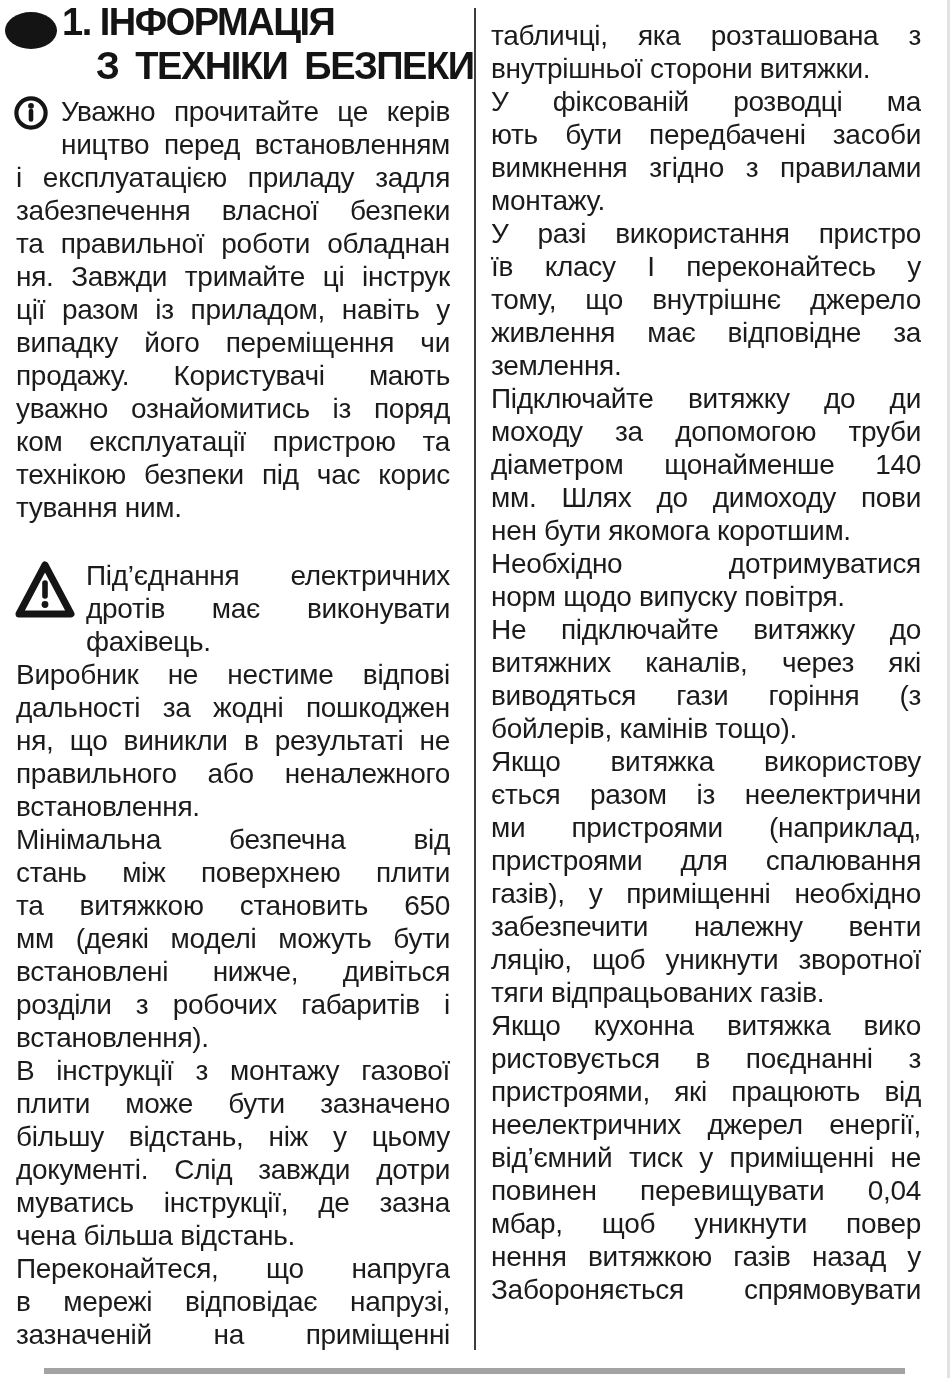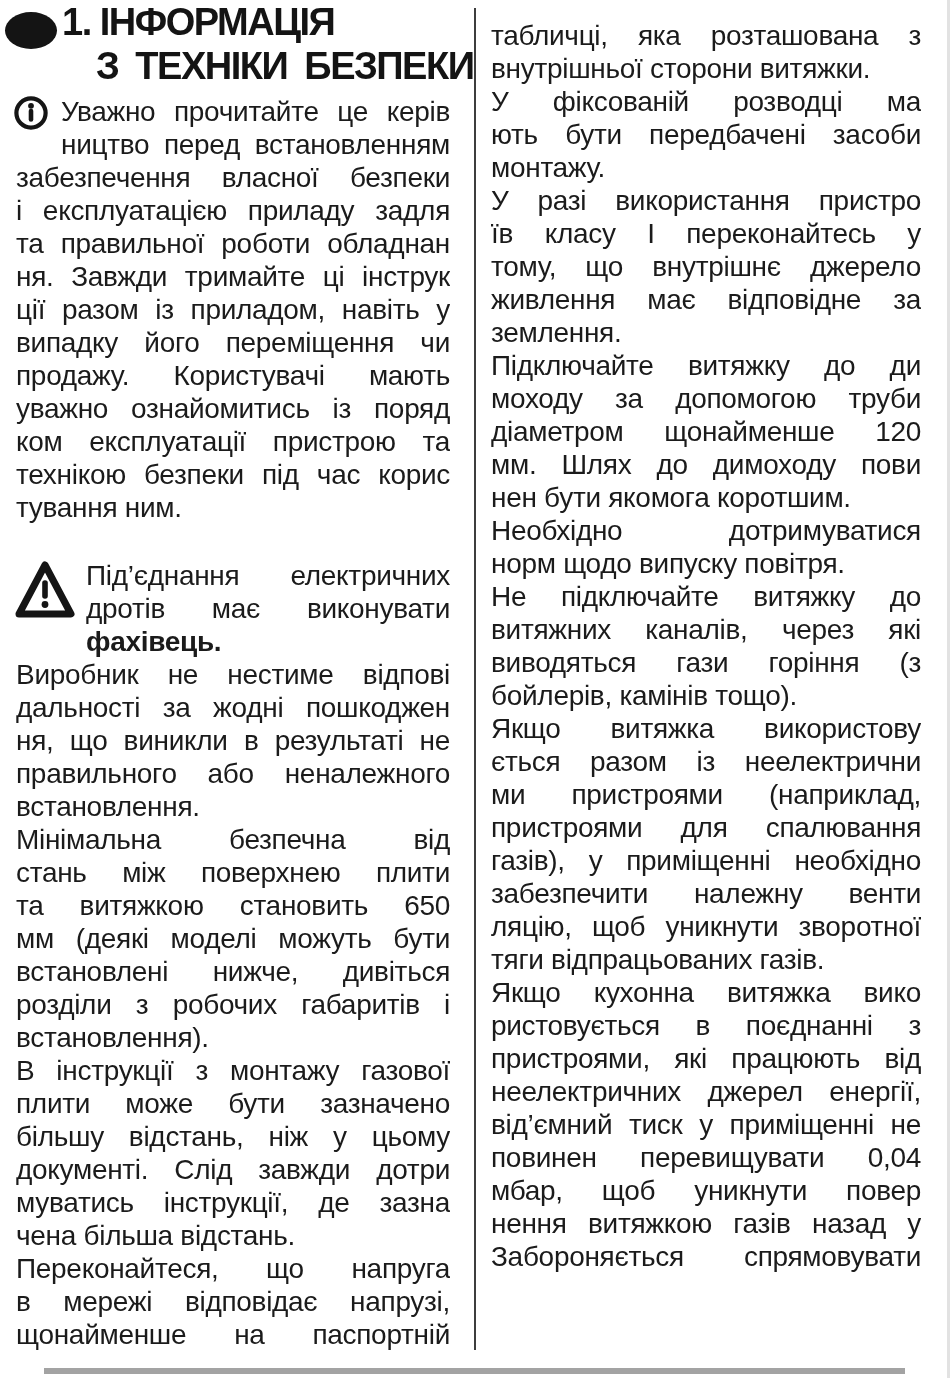--- a/index.html
+++ b/index.html
@@ -42,90 +42,91 @@
     <div class="block">
       <span class="para-icon info">
     <svg width="36" height="36" viewBox="0 0 36 36" aria-hidden="true">
       <circle cx="18" cy="18" r="14.6" fill="none" stroke="#151515" stroke-width="4.2"></circle>
       <circle cx="18" cy="10.8" r="2.9" fill="#151515"></circle>
       <path d="M18 16 v8.5" stroke="#151515" stroke-width="4.6" stroke-linecap="round" fill="none"></path>
     </svg>
   </span>
       <div class="ln" style="padding-left: 45px;">Уважно прочитайте це керів</div>
       <div class="ln" style="padding-left: 45px;">ництво перед встановленням</div>
+      <div class="ln">і експлуатацією приладу задля</div>
       <div class="ln">забезпечення власної безпеки</div>
-      <div class="ln">і експлуатацією приладу задля</div>
       <div class="ln">та правильної роботи обладнан</div>
       <div class="ln">ня. Завжди тримайте ці інструк</div>
       <div class="ln">ції разом із приладом, навіть у</div>
       <div class="ln">випадку його переміщення чи</div>
       <div class="ln">продажу. Користувачі мають</div>
       <div class="ln">уважно ознайомитись із поряд</div>
       <div class="ln">ком експлуатації пристрою та</div>
       <div class="ln">технікою безпеки під час корис</div>
       <div class="ln end">тування ним.</div>
     </div>
     <div class="block" style="margin-top: 35px;">
       <span class="para-icon warning">
     <svg width="62" height="66" viewBox="0 0 62 66" aria-hidden="true">
       <path d="M31 8 L57 57 L5 57 Z" fill="none" stroke="#151515" stroke-width="7" stroke-linejoin="round"></path>
       <path d="M31 26 v13" stroke="#151515" stroke-width="5.6" stroke-linecap="round" fill="none"></path>
       <circle cx="31" cy="47.5" r="3.4" fill="#151515"></circle>
     </svg>
   </span>
       <div class="ln" style="padding-left: 70px;">Під’єднання електричних</div>
       <div class="ln" style="padding-left: 70px;">дротів має виконувати</div>
-      <div class="ln end" style="padding-left: 70px; font-weight: bold;">фахівець.</div>
+      <div class="ln end" style="padding-left: 70px;">фахівець.</div>
       <div class="ln">Виробник не нестиме відпові</div>
       <div class="ln">дальності за жодні пошкоджен</div>
       <div class="ln">ня, що виникли в результаті не</div>
       <div class="ln">правильного або неналежного</div>
       <div class="ln end">встановлення.</div>
       <div class="ln">Мінімальна безпечна від</div>
       <div class="ln">стань між поверхнею плити</div>
       <div class="ln">та витяжкою становить 650</div>
       <div class="ln">мм (деякі моделі можуть бути</div>
       <div class="ln">встановлені нижче, дивіться</div>
       <div class="ln">розділи з робочих габаритів і</div>
       <div class="ln end">встановлення).</div>
       <div class="ln">В інструкції з монтажу газової</div>
       <div class="ln">плити може бути зазначено</div>
       <div class="ln">більшу відстань, ніж у цьому</div>
       <div class="ln">документі. Слід завжди дотри</div>
       <div class="ln">муватись інструкції, де зазна</div>
       <div class="ln end">чена більша відстань.</div>
       <div class="ln">Переконайтеся, що напруга</div>
       <div class="ln">в мережі відповідає напрузі,</div>
-      <div class="ln">щонайменше на паспортній</div>
+      <div class="ln">зазначеній на приміщенні</div>
     </div>
   </div>
 
 <div class="divider"></div>
 
 <div id="right-body" class="col">
     <div class="block">
       <div class="ln">табличці, яка розташована з</div>
       <div class="ln end">внутрішньої сторони витяжки.</div>
     </div>
     <div class="block">
       <div class="ln">У фіксованій розводці ма</div>
       <div class="ln">ють бути передбачені засоби</div>
+      <div class="ln">вимкнення згідно з правилами</div>
       <div class="ln end">монтажу.</div>
     </div>
     <div class="block">
       <div class="ln">У разі використання пристро</div>
       <div class="ln">їв класу I переконайтесь у</div>
       <div class="ln">тому, що внутрішнє джерело</div>
       <div class="ln">живлення має відповідне за</div>
       <div class="ln end">землення.</div>
     </div>
     <div class="block">
       <div class="ln">Підключайте витяжку до ди</div>
       <div class="ln">моходу за допомогою труби</div>
-      <div class="ln">діаметром щонайменше 120</div>
+      <div class="ln">діаметром щонайменше 140</div>
       <div class="ln">мм. Шлях до димоходу пови</div>
       <div class="ln end">нен бути якомога коротшим.</div>
     </div>
     <div class="block">
       <div class="ln">Необхідно дотримуватися</div>
       <div class="ln end">норм щодо випуску повітря.</div>
     </div>
     <div class="block">
       <div class="ln">Не підключайте витяжку до</div>
       <div class="ln">витяжних каналів, через які</div>

